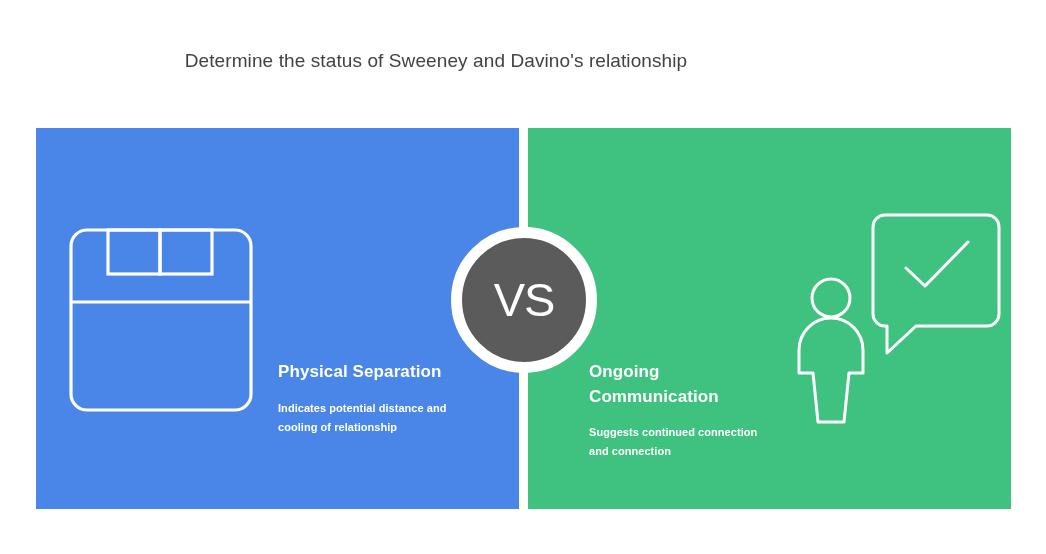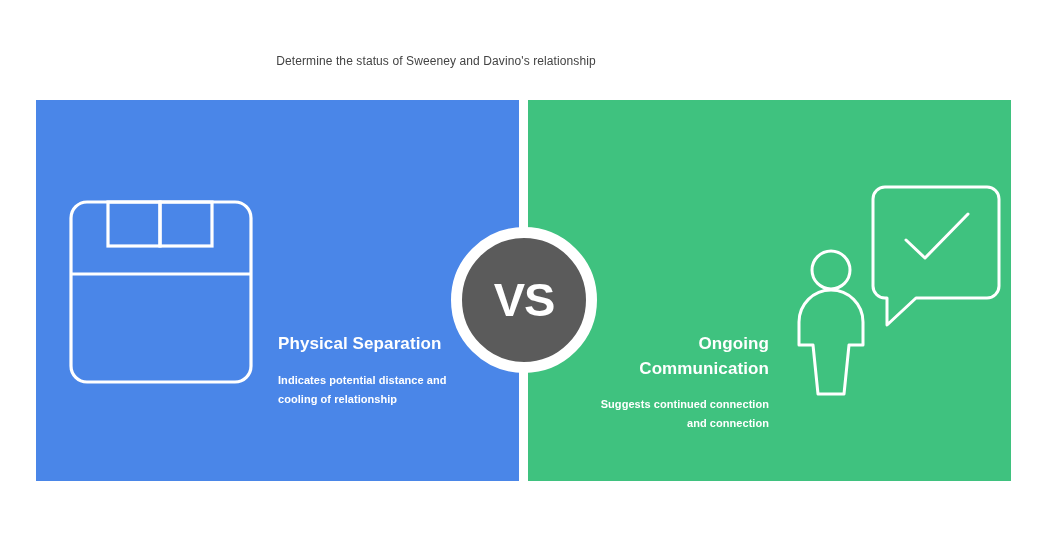--- a/index.html
+++ b/index.html
@@ -16,31 +16,31 @@
     -webkit-font-smoothing: antialiased;
   }
 
   
   .page-title {
     position: absolute;
     left: 0;
     top: 48px;
     width: 872px;
     text-align: center;
-    font-size: 12px;
+    font-size: 19px;
     font-weight: 400;
     color: #434343;
     letter-spacing: 0.1px;
     line-height: 26px;
   }
 
   
   .panel {
     position: absolute;
-    top: 100px;
+    top: 128px;
     height: 381px;
     box-sizing: border-box;
     overflow: hidden;
   }
   .panel-left {
     left: 36px;
     width: 483px;
   }
   .panel-right {
     left: 528px;
@@ -52,21 +52,20 @@
     position: absolute;
     top: 232px;
     width: 180px;
   }
   .panel-left .panel-text {
     left: 242px;
     text-align: left;
   }
   .panel-right .panel-text {
     left: 61px;
-    text-align: right;
   }
   .panel-heading {
     font-size: 17px;
     font-weight: 700;
     color: #ffffff;
     line-height: 24.5px;
     letter-spacing: 0.1px;
     margin: 0;
   }
   .panel-desc {
@@ -102,21 +101,21 @@
     background: #5b5b5b;
     border: 11px solid #ffffff;
     box-sizing: border-box;
     display: flex;
     align-items: center;
     justify-content: center;
     z-index: 5;
   }
   .vs-badge-label {
     font-size: 47px;
-    font-weight: 700;
+    font-weight: 400;
     color: #ffffff;
     letter-spacing: -1px;
     line-height: 1;
     transform: translateY(-1px);
   }
 </style>
 </head>
 <body style="background: rgb(255, 255, 255);">
 
 <div class="page-title">Determine the status of Sweeney and Davino's relationship</div>

